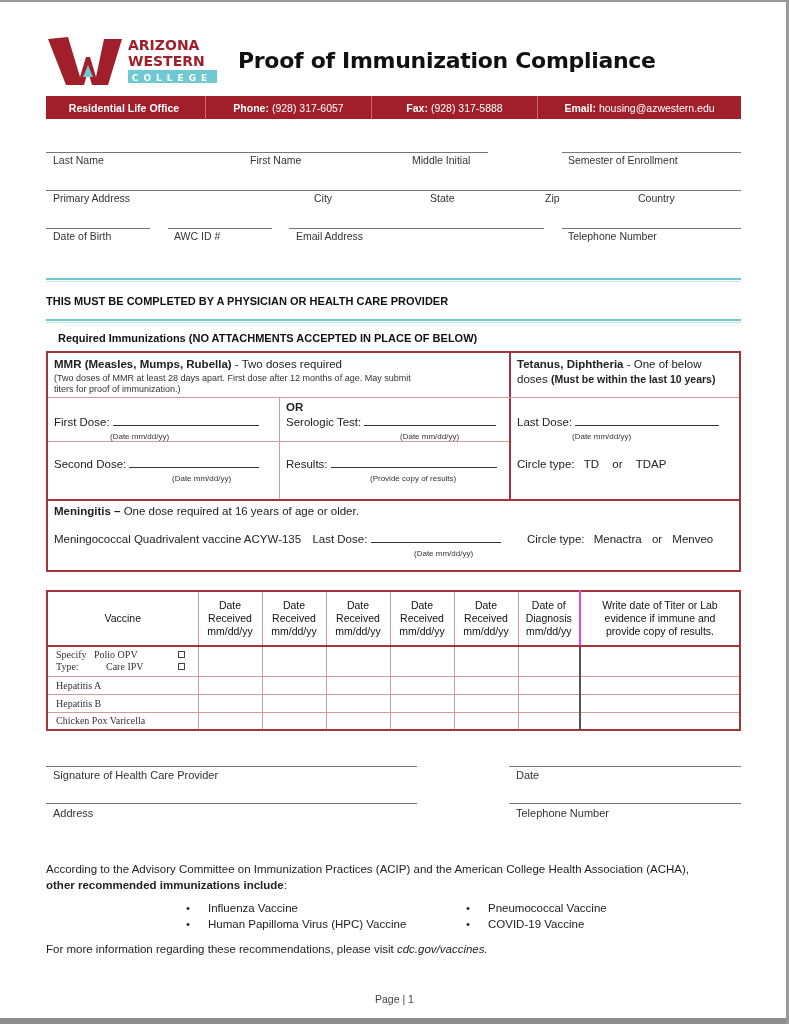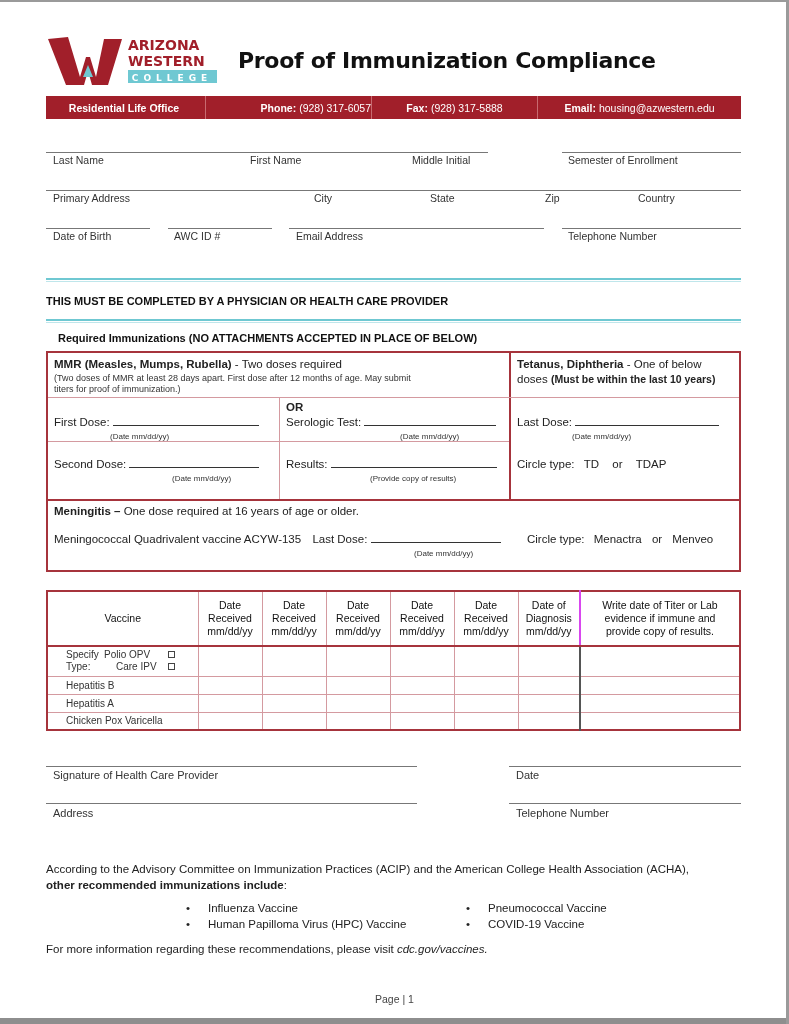--- a/index.html
+++ b/index.html
@@ -51,21 +51,21 @@
   .txt b { font-weight: bold; }
   .blank { display: inline-block; border-bottom: 1px solid #333; vertical-align: baseline; height: 10px; }
 
   
   table.vax {
     position: absolute; left: 46px; top: 588px; width: 695px; border-collapse: collapse;
     border: 2px solid #a6343c; font-size: 10.5px;
   }
   table.vax th, table.vax td { border: 1px solid #d49aa0; }
   table.vax th { font-weight: normal; text-align: center; line-height: 13px; height: 55px; padding: 0 2px; color: #111; border-bottom: 2px solid #a6343c; }
-  table.vax td { height: 18px; padding: 0 18px; color: #333; font-size: 10px; }
+  table.vax td { height: 18px; padding: 0 8px; color: #333; font-size: 10px; font-family: Liberation Serif, serif; }
   table.vax td.titer { border-left: 2px solid #555; }
   table.vax th.titer { border-left: 2px solid #d946ef; }
   .polio-row { height: 30px !important; line-height: 12px; }
   .polio-grid { display: grid; grid-template-columns: 38px 1fr 12px; font-size: 10px; }
   .chk { display: inline-block; width: 7px; height: 7px; border: 1px solid #444; margin-top: 2px; }
 
   
   .footer-text { position: absolute; left: 46px; font-size: 11.5px; color: #222; }
   .bullet-item { position: absolute; font-size: 11.5px; color: #222; white-space: nowrap; }
   .bullet-item .dot { display: inline-block; width: 22px; }
@@ -84,21 +84,21 @@
     <rect x="82" y="35" width="89" height="13" fill="#6fc8d2"></rect>
     <text x="126" y="45.5" text-anchor="middle" font-family="DejaVu Sans, sans-serif" font-size="9" font-weight="bold" fill="#ffffff" letter-spacing="5">COLLEGE</text>
   </svg>
 </div>
 <div class="doc-title">Proof of Immunization Compliance</div>
 
 <div class="contact-bar">
   <div class="cell" style="width:160px;text-align:center;">
       <b>Residential Life Office</b>
     </div>
-  <div class="cell" style="width:166px;justify-content:flex-end;">
+  <div class="cell" style="width:166px;">
       <b>Phone:</b>
       <span>(928) 317-6057</span>
     </div>
   <div class="cell" style="width:166px;">
       <b>Fax:</b>
       <span>(928) 317-5888</span>
     </div>
   <div class="cell" style="width:203px;">
       <b>Email:</b>
       <span>housing@azwestern.edu</span>
@@ -219,31 +219,31 @@
       </td>
       <td></td>
         <td></td>
         <td></td>
         <td></td>
         <td></td>
         <td></td>
         <td class="titer"></td>
     </tr>
     <tr>
+      <td>Hepatitis A</td>
+      <td></td>
+        <td></td>
+        <td></td>
+        <td></td>
+        <td></td>
+        <td></td>
+        <td class="titer"></td>
+    </tr>
+    <tr>
       <td>Hepatitis B</td>
-      <td></td>
-        <td></td>
-        <td></td>
-        <td></td>
-        <td></td>
-        <td></td>
-        <td class="titer"></td>
-    </tr>
-    <tr>
-      <td>Hepatitis A</td>
       <td></td>
         <td></td>
         <td></td>
         <td></td>
         <td></td>
         <td></td>
         <td class="titer"></td>
     </tr>
     <tr>
       <td>Chicken Pox Varicella</td>

